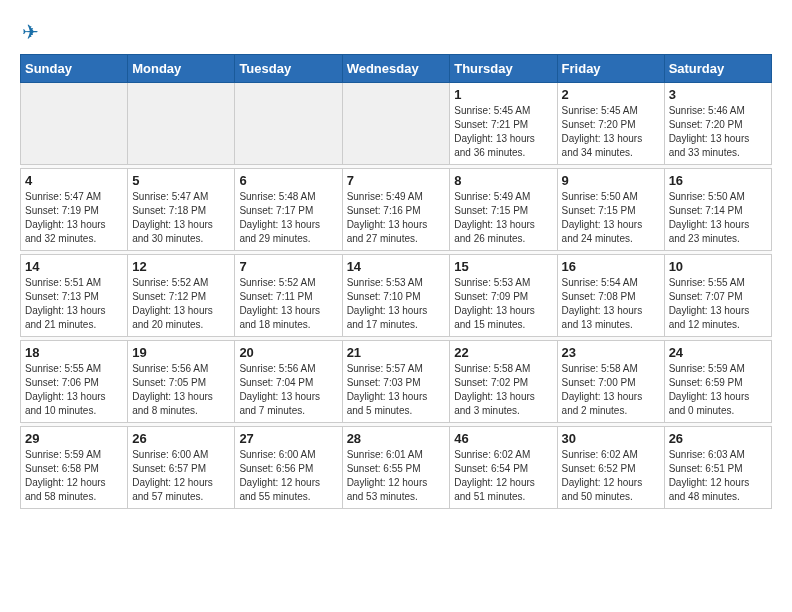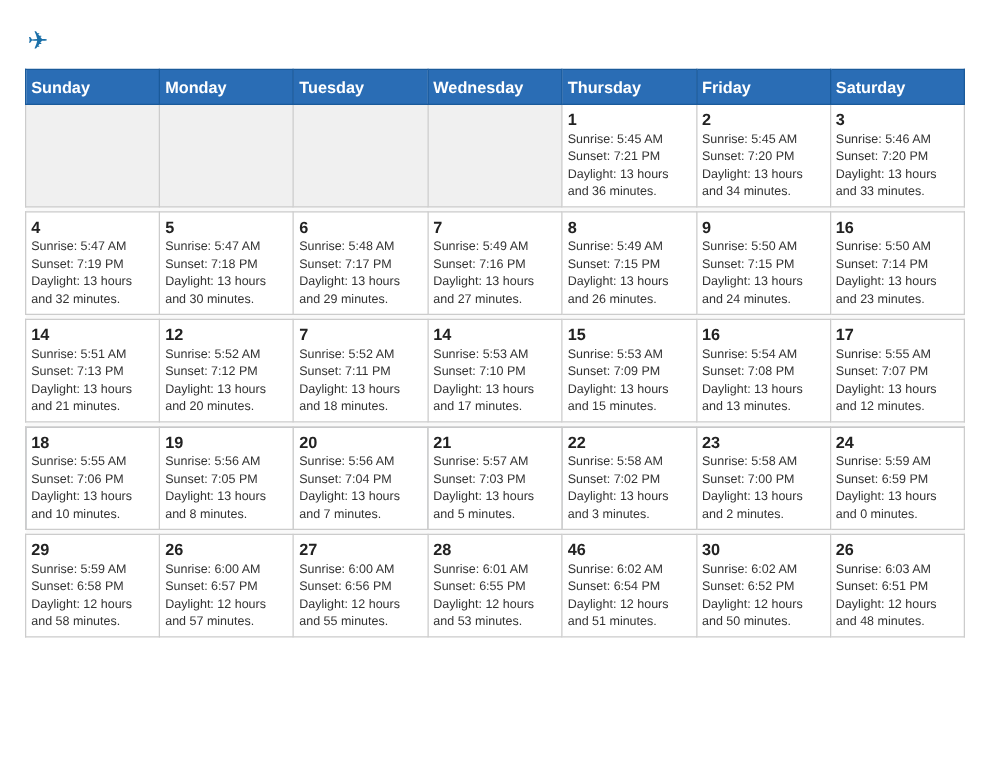--- a/index.html
+++ b/index.html
@@ -202,28 +202,28 @@
         </td>
         <td>
           <div class="day-number">15</div>
           <div class="day-info">Sunrise: 5:53 AM<br>Sunset: 7:09 PM<br>Daylight: 13 hours and 15 minutes.</div>
         </td>
         <td>
           <div class="day-number">16</div>
           <div class="day-info">Sunrise: 5:54 AM<br>Sunset: 7:08 PM<br>Daylight: 13 hours and 13 minutes.</div>
         </td>
         <td>
-          <div class="day-number">17</div>
+          <div class="day-number">10</div>
           <div class="day-info">Sunrise: 5:55 AM<br>Sunset: 7:07 PM<br>Daylight: 13 hours and 12 minutes.</div>
         </td>
       </tr>
       <tr class="row-separator">
         <td colspan="7"></td>
       </tr>
-      <tr style="background: #0f172a;">
+      <tr style="background: #84cc16;">
         <td>
           <div class="day-number">18</div>
           <div class="day-info">Sunrise: 5:55 AM<br>Sunset: 7:06 PM<br>Daylight: 13 hours and 10 minutes.</div>
         </td>
         <td>
           <div class="day-number">19</div>
           <div class="day-info">Sunrise: 5:56 AM<br>Sunset: 7:05 PM<br>Daylight: 13 hours and 8 minutes.</div>
         </td>
         <td>
           <div class="day-number">20</div>

